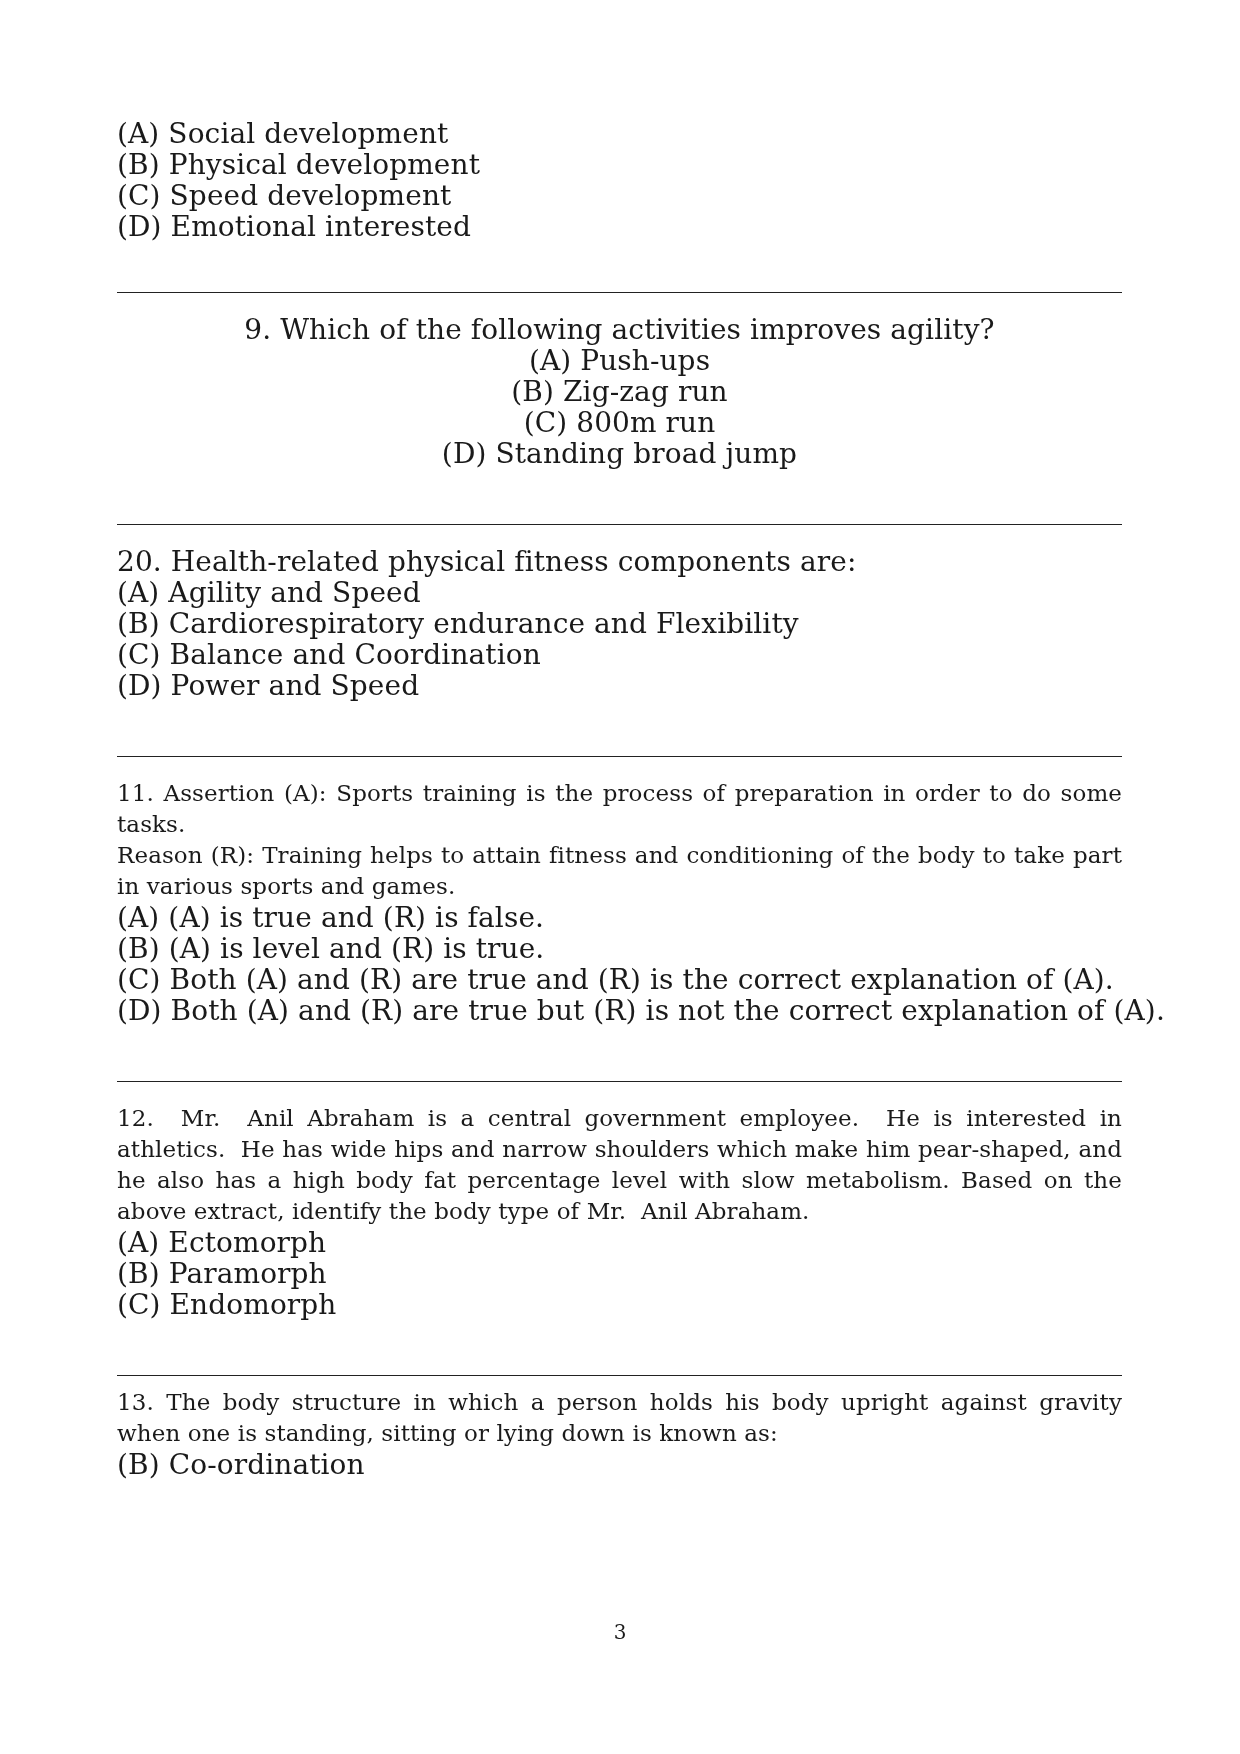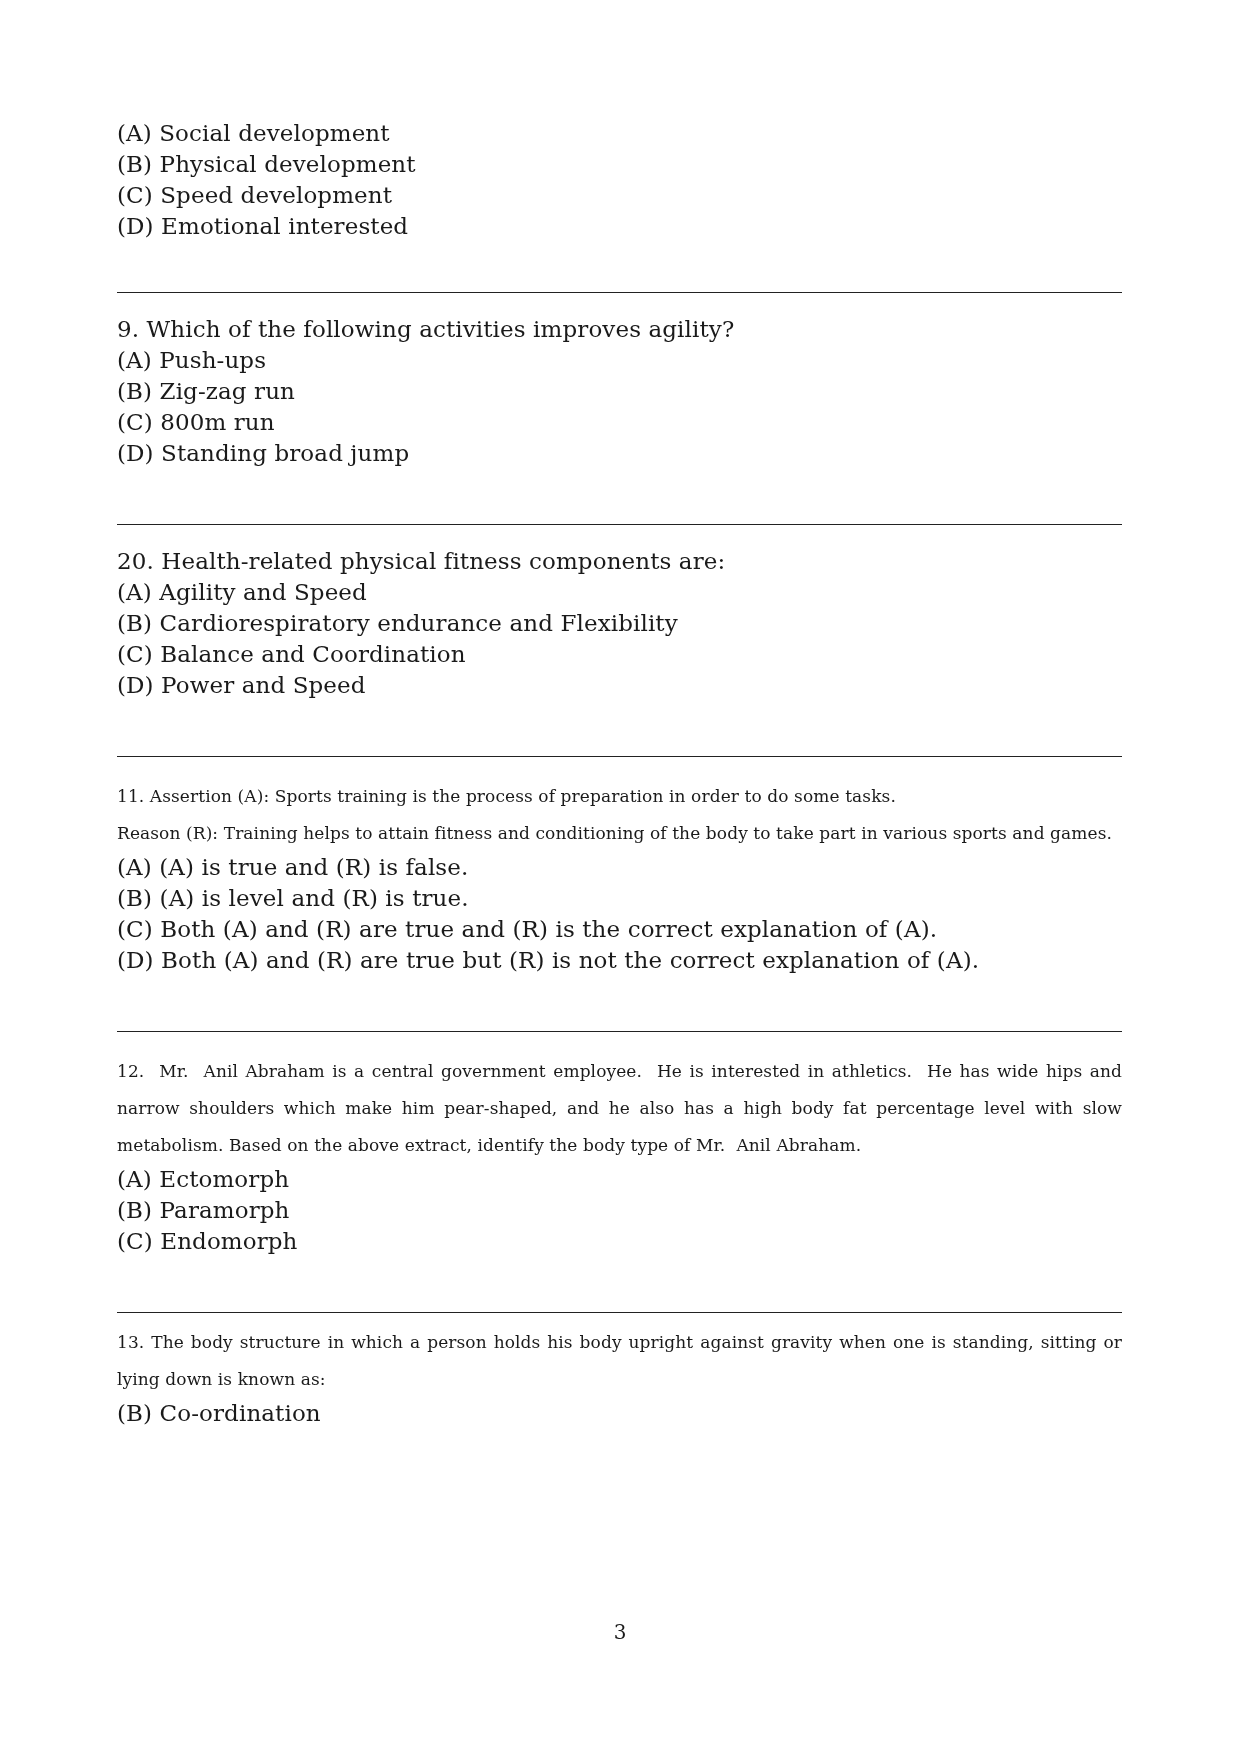--- a/index.html
+++ b/index.html
@@ -15,28 +15,28 @@
       font-family: "DejaVu Serif", "Liberation Serif", serif;
       color: #1a1a1a;
     }
     .page {
       position: absolute;
       left: 117px;
       top: 118px;
       width: 1005px;
     }
     .line {
-      font-size: 23px;
+      font-size: 28px;
       line-height: 31px;
       white-space: nowrap;
       letter-spacing: 0.1px;
     }
     .para {
-      font-size: 17px;
-      line-height: 37px;
+      font-size: 23px;
+      line-height: 31px;
       text-align: justify;
       letter-spacing: 0.1px;
     }
     .rule {
       height: 0;
       border-top: 1.5px solid #222;
       margin: 0;
     }
     .block { }
     .page-number {
@@ -56,21 +56,21 @@
 
   <div class="block">
     <div class="line">(A) Social development</div>
     <div class="line">(B) Physical development</div>
     <div class="line">(C) Speed development</div>
     <div class="line">(D) Emotional interested</div>
   </div>
 
   <div class="rule" style="margin-top:50px;"></div>
 
-  <div class="block" style="margin-top:21px;">
+  <div class="block" style="margin-top:21px;text-align:center;">
     <div class="line">9. Which of the following activities improves agility?</div>
     <div class="line">(A) Push-ups</div>
     <div class="line">(B) Zig-zag run</div>
     <div class="line">(C) 800m run</div>
     <div class="line">(D) Standing broad jump</div>
   </div>
 
   <div class="rule" style="margin-top:55px;"></div>
 
   <div class="block" style="margin-top:21px;">

